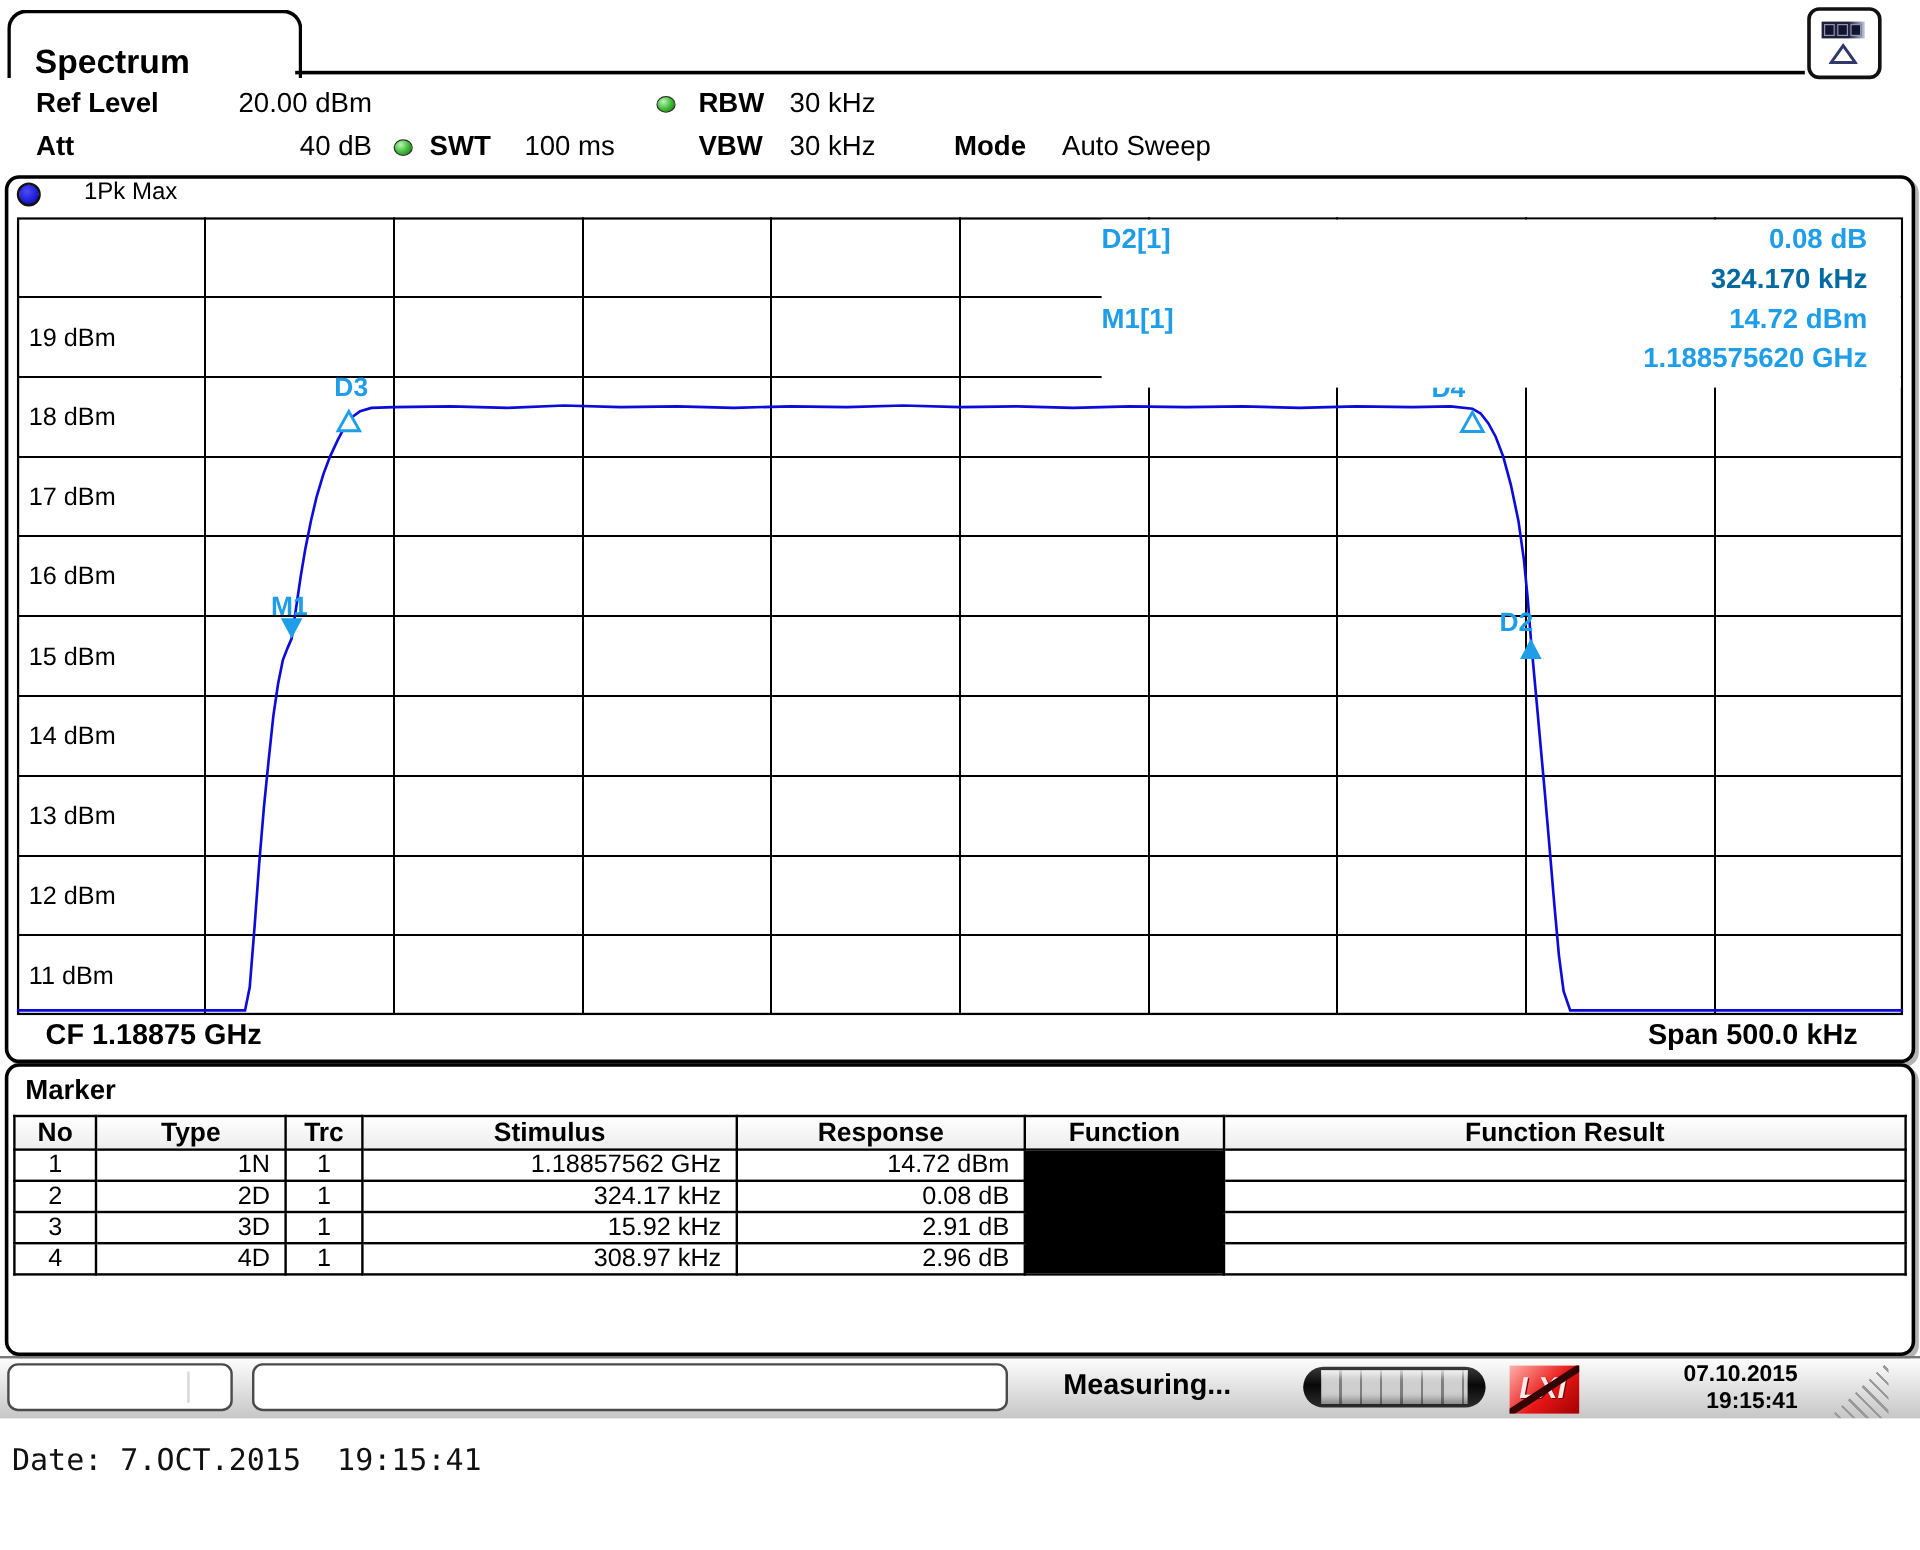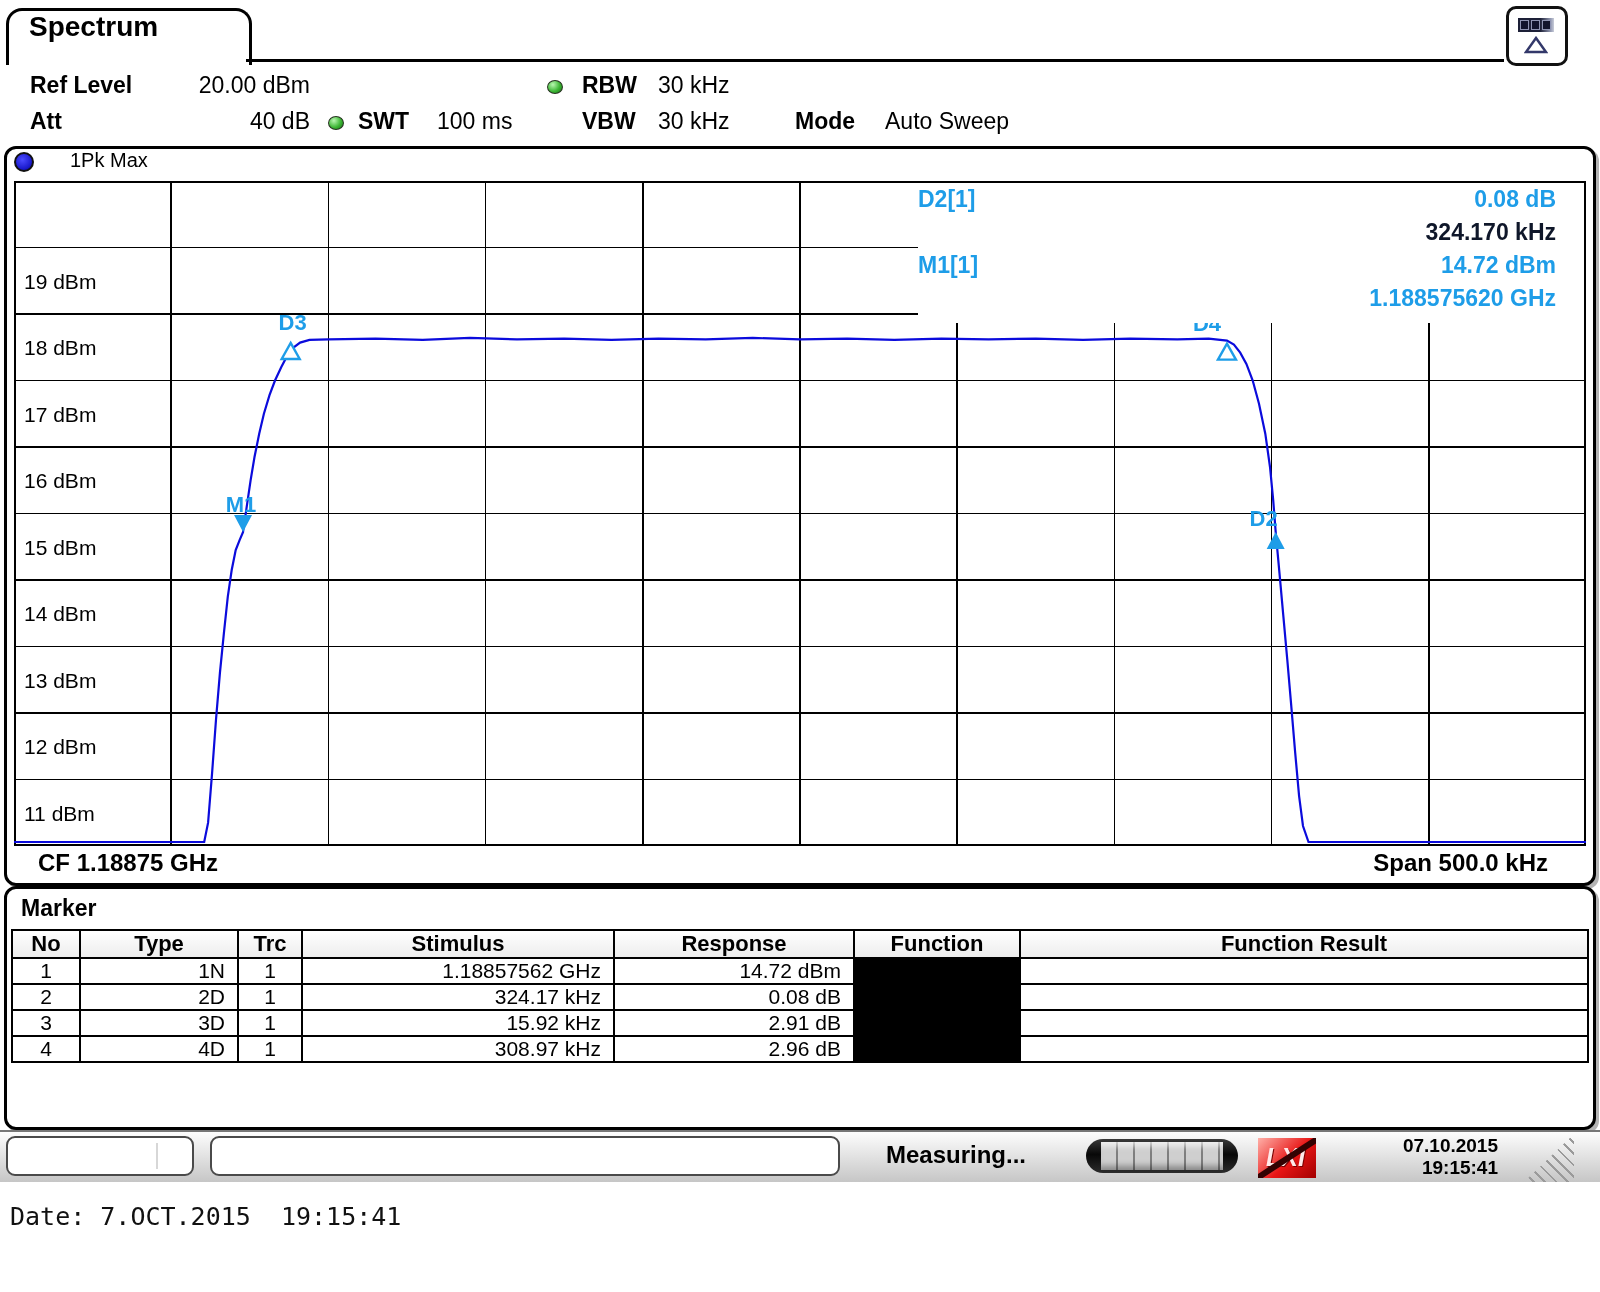--- a/index.html
+++ b/index.html
@@ -5,21 +5,21 @@
   html,body{margin:0;padding:0;}
   body{
     width:1600px;height:1292px;position:relative;background:#fff;
     font-family:"Liberation Sans",sans-serif;color:#000;overflow:hidden;
   }
   .abs{position:absolute;}
 
   
   .tab{left:6px;top:8px;width:240px;height:54px;border:3px solid #000;border-bottom:none;
        border-radius:16px 16px 0 0;background:#fff;}
-  .tab-label{padding:0 0 0 20px;font-size:28px;font-weight:bold;}
+  .tab-label{padding:25px 0 0 20px;font-size:28px;font-weight:bold;}
   .header-rule{left:246px;top:59px;width:1258px;height:3px;background:#000;}
   .iconbox{left:1506px;top:6px;width:56px;height:54px;border:3px solid #111;border-radius:10px;background:#fff;}
   .ibar{position:absolute;left:9px;top:9px;width:36px;height:14px;
         background:linear-gradient(90deg,#1d2038 0 62%,#9aa0b8 92%,#c9cdd9);display:flex;gap:2px;padding:2px;box-sizing:border-box;}
   .ibar span{display:block;width:9px;height:100%;background:#11142c;border:1px solid #8e94b2;box-sizing:border-box;}
   .itri{position:absolute;left:15px;top:27px;}
 
   .hdr-field{font-size:23px;white-space:nowrap;}
   .hdr-label{font-weight:bold;text-align:center;}
   .led{width:16px;height:14px;border-radius:50%;
@@ -181,21 +181,21 @@
     <div class="ylab" style="top: 766.5px;">11 dBm</div>
   </div>
 
 <div class="abs" id="readout">
     <div class="ro-row">
       <span class="ro-label" style="color: rgb(30, 157, 232);">D2[1]</span>
       <span class="ro-value" style="color: rgb(30, 157, 232);">0.08 dB</span>
     </div>
     <div class="ro-row">
       <span class="ro-label" style="color: rgb(30, 157, 232);"></span>
-      <span class="ro-value" style="color: #0f172a;">324.170 kHz</span>
+      <span class="ro-value" style="color: #0369a1;">324.170 kHz</span>
     </div>
     <div class="ro-row">
       <span class="ro-label" style="color: rgb(30, 157, 232);">M1[1]</span>
       <span class="ro-value" style="color: rgb(30, 157, 232);">14.72 dBm</span>
     </div>
     <div class="ro-row">
       <span class="ro-label" style="color: rgb(30, 157, 232);"></span>
       <span class="ro-value" style="color: rgb(30, 157, 232);">1.188575620 GHz</span>
     </div>
   </div>

